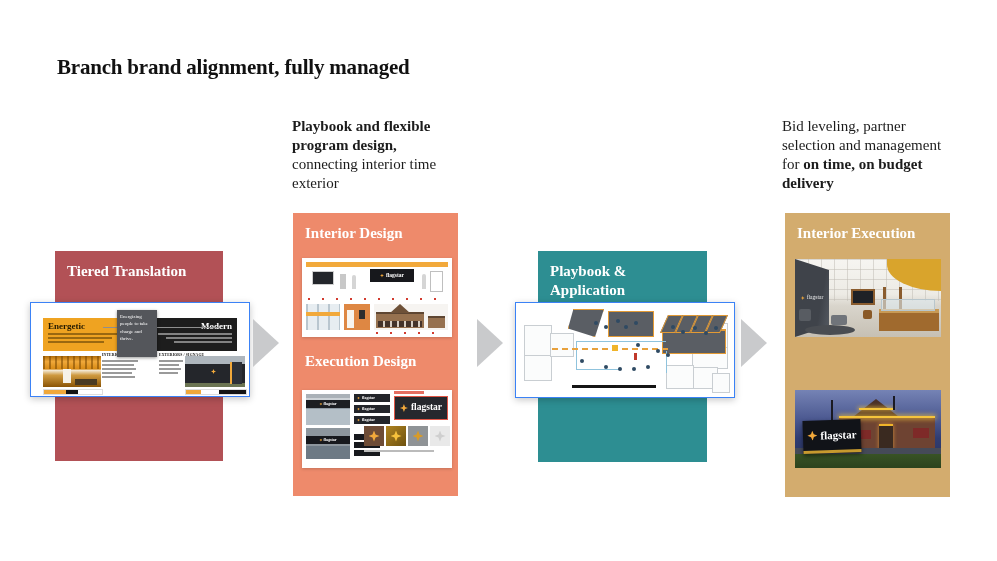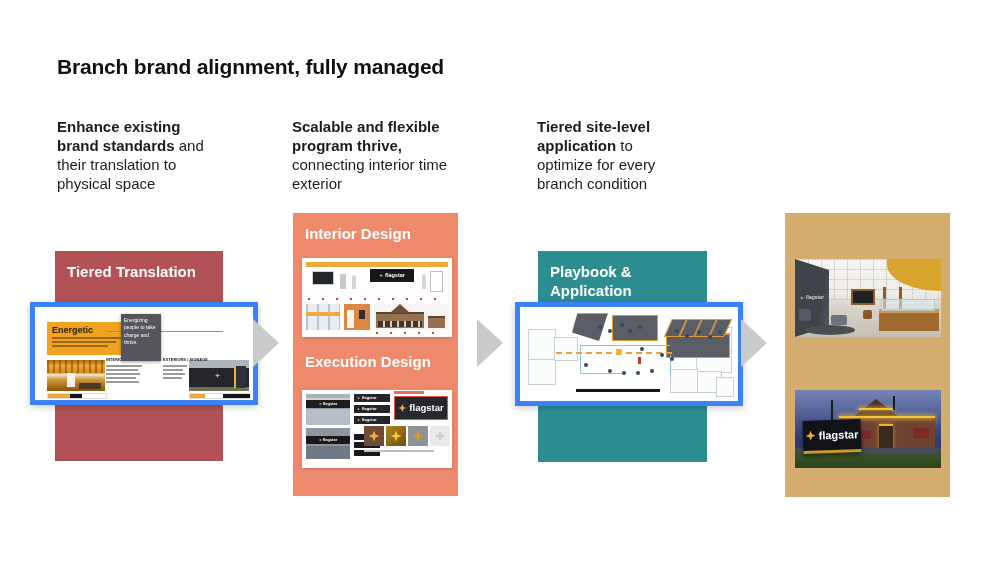--- a/index.html
+++ b/index.html
@@ -1,37 +1,37 @@
 <!DOCTYPE html>
 <html style="--maroon: #b25156; --salmon: #ee8a6b; --teal: #2d8e92; --tan: #d3ac6e; --arrow: #c9cacc; --brand-gold: #f2a93b;"><head>
 <meta charset="utf-8">
 <style>
   html,body{margin:0;padding:0;background:#fff;}
   .slide{position:relative;width:997px;height:561px;background:#fff;overflow:hidden;
-         font-family:Liberation Sans, sans-serif;color:#191919;}
+         font-family:Liberation Serif, serif;color:#191919;}
   .abs{position:absolute;}
 
   
   .title{position:absolute;left:57px;top:55px;font-size:21px;font-weight:700;letter-spacing:-.2px;color:#111;}
   .intro{position:absolute;top:117px;font-size:15px;line-height:19px;color:#1c1c1c;}
   .intro .b{font-weight:700;}
   .c1{left:57px;width:150px;} .c2{left:292px;width:170px;}
   .c3{left:537px;width:150px;} .c4{left:782px;width:178px;}
 
   
   .card{position:absolute;z-index:1;}
   .card-label{position:absolute;left:12px;top:11px;color:#fff;font-size:15px;font-weight:700;line-height:19px;}
   .maroon{left:55px;top:251px;width:168px;height:210px;background:var(--maroon,#b25156);}
   .salmon{left:293px;top:213px;width:165px;height:283px;background:var(--salmon,#ee8a6b);}
   .teal{left:538px;top:251px;width:169px;height:211px;background:var(--teal,#2d8e92);}
   .tan{left:785px;top:213px;width:165px;height:284px;background:var(--tan,#d3ac6e);}
   .label2{top:139px;}
 
   
-  .panel{position:absolute;background:#fff;border:5px solid #3b82f6;box-shadow:0 2px 7px rgba(0,0,0,.22);z-index:2;}
+  .panel{position:absolute;background:#fff;border:1px solid #3b82f6;box-shadow:0 2px 7px rgba(0,0,0,.22);z-index:2;}
   .panel1{left:30px;top:302px;width:218px;height:93px;}
   .panel3{left:515px;top:302px;width:218px;height:94px;}
 
   
   .arrow{position:absolute;width:0;height:0;border-top:24px solid transparent;border-bottom:24px solid transparent;
          border-left:26px solid var(--arrow,#c9cacc);top:319px;z-index:3;}
   .a1{left:253px;} .a2{left:477px;} .a3{left:741px;}
 
   
   .bs-band{position:absolute;left:12px;top:15px;width:194px;height:33px;display:flex;z-index:1;}
@@ -68,35 +68,40 @@
   
   .photo{position:absolute;left:10px;width:146px;height:78px;overflow:hidden;}
 </style>
 </head>
 <body>
 
 <div class="slide">
 
   <div class="title">Branch brand alignment, fully managed</div>
 
-  <div class="intro c1"><span class="b">Enhance existing brand standards</span><span> and their translation to physical space</span></div>
-  <div class="intro c2"><span class="b">Scalable and flexible program thrive,</span><span> connecting interior time exterior</span></div>
-  <div class="intro c3"><span class="b">Tiered site-level application</span><span> to optimize for every branch condition</span></div>
+  <div class="intro c2"><span class="b">Playbook and flexible program design,</span><span> connecting interior time exterior</span></div>
+  <div class="intro c4"><span>Bid leveling, partner selection and management for </span><span class="b">on time, on budget delivery</span></div>
 
   <div class="card maroon">
     <div class="card-label">Tiered Translation</div>
   </div>
 
   <div class="panel panel1">
     <div class="bs-band">
       <div class="bs-left">
         <div class="bs-word">Energetic</div>
         <div class="tline" style="width:72px"></div>
         <div class="tline" style="width:64px"></div>
         <div class="tline" style="width:56px"></div>
+      </div>
+      <div class="bs-right">
+        <div class="bs-word">Modern</div>
+        <div class="tline" style="width:74px"></div>
+        <div class="tline" style="width:66px"></div>
+        <div class="tline" style="width:58px"></div>
       </div>
     </div>
     <div class="bs-line"></div>
     <div class="bs-overlay">Energizing people to take charge and thrive.</div>
 
     <div class="bs-photo" style="left:12px;width:58px;background:linear-gradient(180deg,#b06c08 0%,#f0a83a 18%,#d88a14 42%,#f3ead8 46%,#cf9a40 62%,#8a5406 100%);">
       <div class="abs" style="left:0;top:0;width:100%;height:42%;background:repeating-linear-gradient(90deg,rgba(120,70,0,.55) 0 2px,transparent 2px 6px);"></div>
       <div class="abs" style="left:20px;top:13px;width:8px;height:14px;background:#f6f2ea;"></div>
       <div class="abs" style="left:32px;bottom:2px;width:22px;height:6px;background:#4a3a22;"></div>
     </div>
@@ -277,20 +282,21 @@
     <div class="fp-dot" style="left:88px;top:62px;"></div>
     <div class="fp-dot" style="left:102px;top:64px;"></div>
     <div class="fp-dot" style="left:116px;top:64px;"></div>
     <div class="fp-dot" style="left:130px;top:62px;"></div>
     <div class="fp-dot" style="left:150px;top:50px;"></div>
   </div>
 
   <div class="arrow a3"></div>
 
   <div class="card tan">
+    <div class="card-label">Interior Execution</div>
 
     <div class="photo" style="top:46px;background:linear-gradient(180deg,#f6f5f1 0%,#edebe5 45%,#d9d5cc 60%,#c6c0b4 100%);">
       <div class="abs" style="left:0;top:0;width:100%;height:42px;background:repeating-linear-gradient(90deg,rgba(190,186,178,.5) 0 1px,transparent 1px 13px),repeating-linear-gradient(180deg,rgba(190,186,178,.5) 0 1px,transparent 1px 10px);"></div>
       <div class="abs" style="right:0;top:0;width:54px;height:32px;background:#d9a42c;border-bottom-left-radius:70px 34px;"></div>
       <div class="abs" style="left:0;top:0;width:34px;height:78px;background:linear-gradient(100deg,#3f434a 70%,#565b63);clip-path:polygon(0 0,100% 14%,100% 86%,0 100%);display:flex;align-items:center;justify-content:center;gap:2px;">
         <span class="star" style="width:4px;height:4px;"></span>
         <span class="fstext" style="font-size:5.5px;font-weight:400;opacity:.9;">flagstar</span>
       </div>
       <div class="abs" style="left:56px;top:30px;width:20px;height:12px;background:#1e2126;border:2px solid #8a5c2e;"></div>
       <div class="abs" style="left:88px;top:28px;width:3px;height:26px;background:#8a5c2e;"></div>

